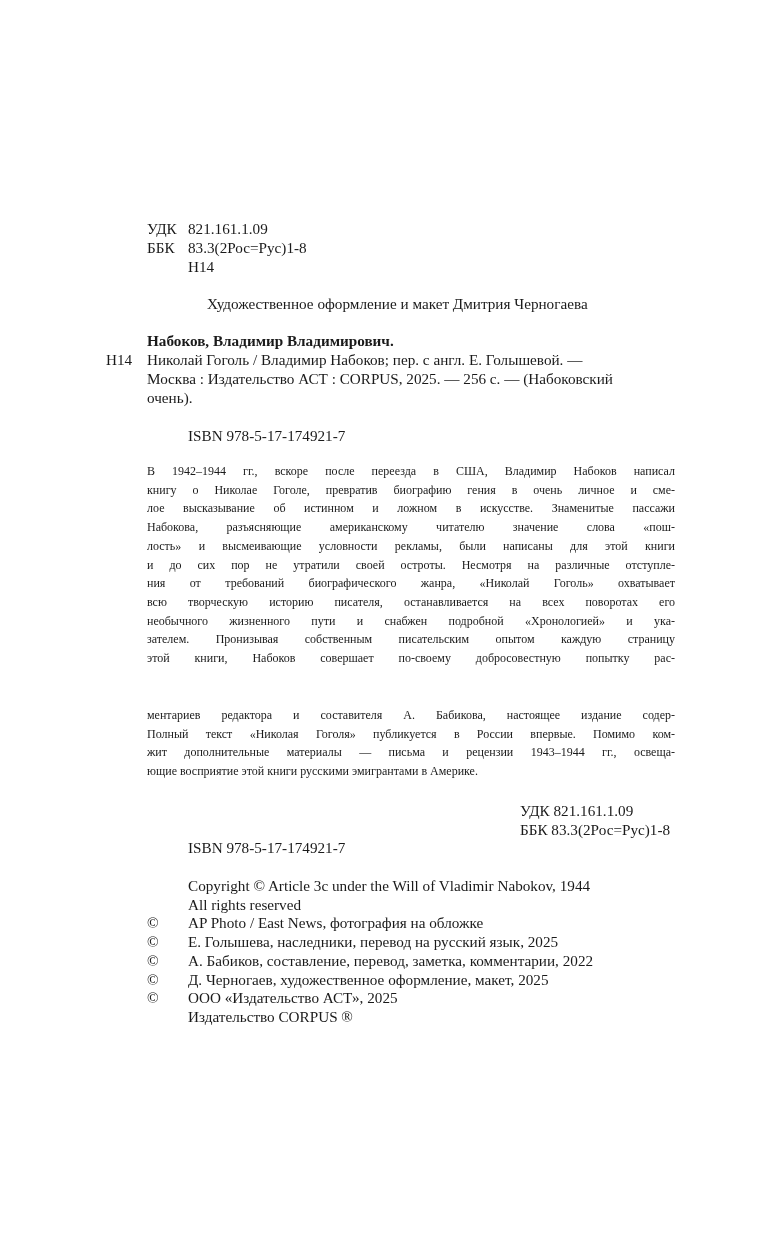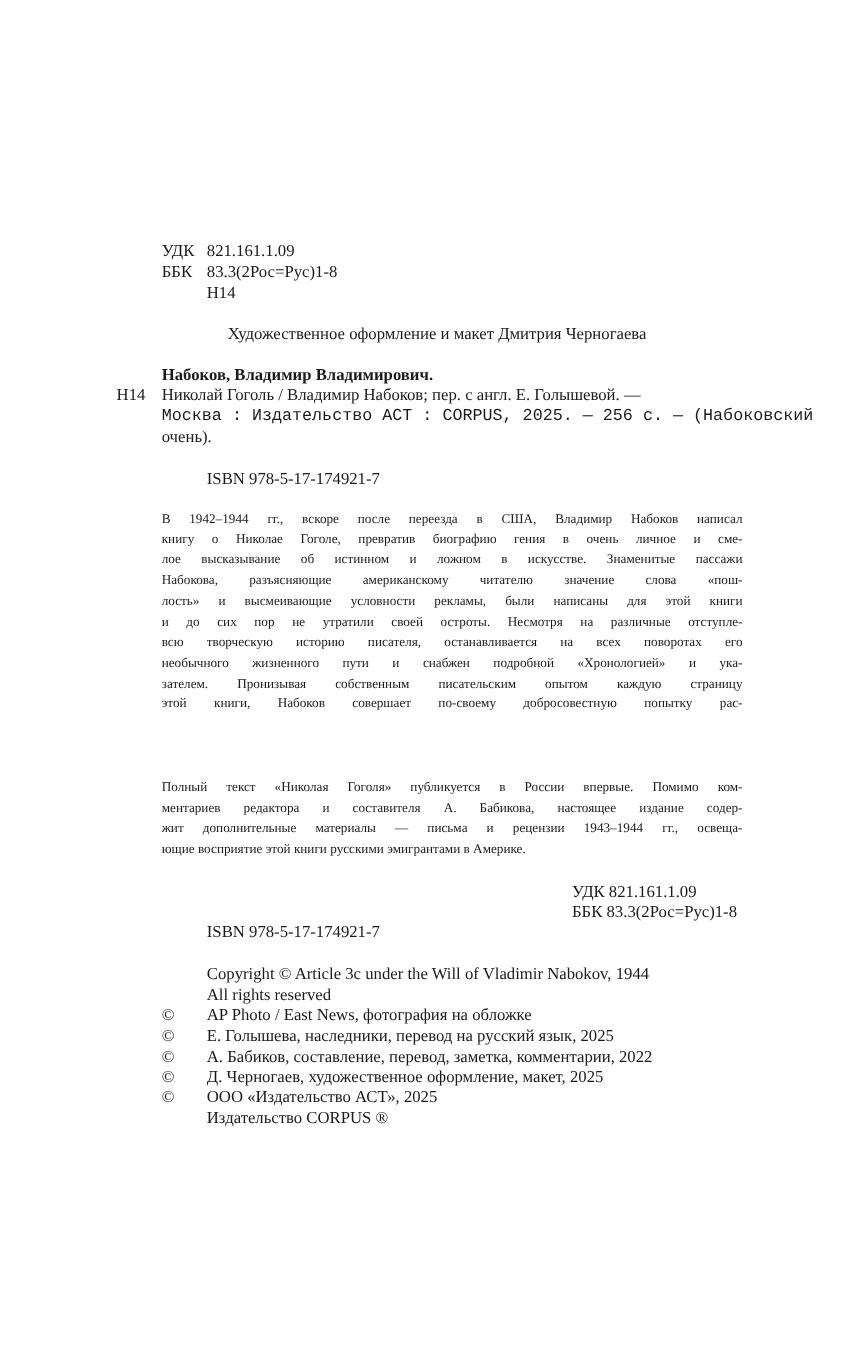--- a/index.html
+++ b/index.html
@@ -23,41 +23,42 @@
 <div class="abs" style="left:147px;top:238px;">
   <span class="lbl">ББК</span><span>83.3(2Рос=Рус)1-8</span>
 </div>
 <div class="abs" style="left:188px;top:257px;">Н14</div>
 
 <div class="abs" style="left:188px;top:294px;margin-left:19px;">Художественное оформление и макет Дмитрия Черногаева</div>
 
 <div class="abs bold" style="left:147px;top:331px;">Набоков, Владимир Владимирович.</div>
 <div class="abs" style="left:106px;top:350px;">Н14</div>
 <div class="abs" style="left:147px;top:350px;">Николай Гоголь / Владимир Набоков; пер. с англ. Е. Голышевой. —</div>
-<div class="abs" style="left:147px;top:369px;font-family:Liberation Mono, monospace;">Москва : Издательство АСТ : CORPUS, 2025. — 256 с. — (Набоковский</div>
+<div class="abs" style="left:147px;top:369px;">Москва : Издательство АСТ : CORPUS, 2025. — 256 с. — (Набоковский</div>
 <div class="abs" style="left:147px;top:388px;">очень).</div>
 
 <div class="abs" style="left:188px;top:426px;">ISBN 978-5-17-174921-7</div>
 
 <div class="para" style="top:462px;">
   <span>В 1942–1944 гг., вскоре после переезда в США, Владимир Набоков написал</span>
   <span>книгу о Николае Гоголе, превратив биографию гения в очень личное и сме-</span>
   <span>лое высказывание об истинном и ложном в искусстве. Знаменитые пассажи</span>
   <span>Набокова, разъясняющие американскому читателю значение слова «пош-</span>
   <span>лость» и высмеивающие условности рекламы, были написаны для этой книги</span>
   <span>и до сих пор не утратили своей остроты. Несмотря на различные отступле-</span>
+  <span>ния от требований биографического жанра, «Николай Гоголь» охватывает</span>
   <span>всю творческую историю писателя, останавливается на всех поворотах его</span>
   <span>необычного жизненного пути и снабжен подробной «Хронологией» и ука-</span>
   <span>зателем. Пронизывая собственным писательским опытом каждую страницу</span>
   <span>этой книги, Набоков совершает по-своему добросовестную попытку рас-</span>
 </div>
 
 <div class="para" style="top:706px;">
+  <span>ментариев редактора и составителя А. Бабикова, настоящее издание содер-</span>
   <span>Полный текст «Николая Гоголя» публикуется в России впервые. Помимо ком-</span>
-  <span>ментариев редактора и составителя А. Бабикова, настоящее издание содер-</span>
   <span>жит дополнительные материалы — письма и рецензии 1943–1944 гг., освеща-</span>
   <span class="last">ющие восприятие этой книги русскими эмигрантами в Америке.</span>
 </div>
 
 <div class="abs" style="left:520px;top:801px;">УДК 821.161.1.09</div>
 <div class="abs" style="left:520px;top:820px;">ББК 83.3(2Рос=Рус)1-8</div>
 
 <div class="abs" style="left:188px;top:838px;">ISBN 978-5-17-174921-7</div>
 
 <div class="copy-row" style="top:876px;">

